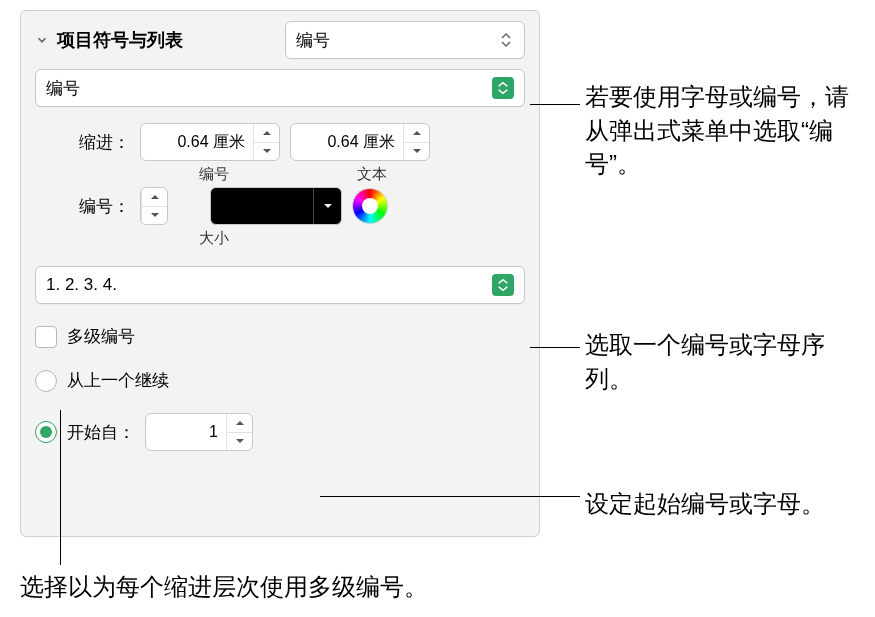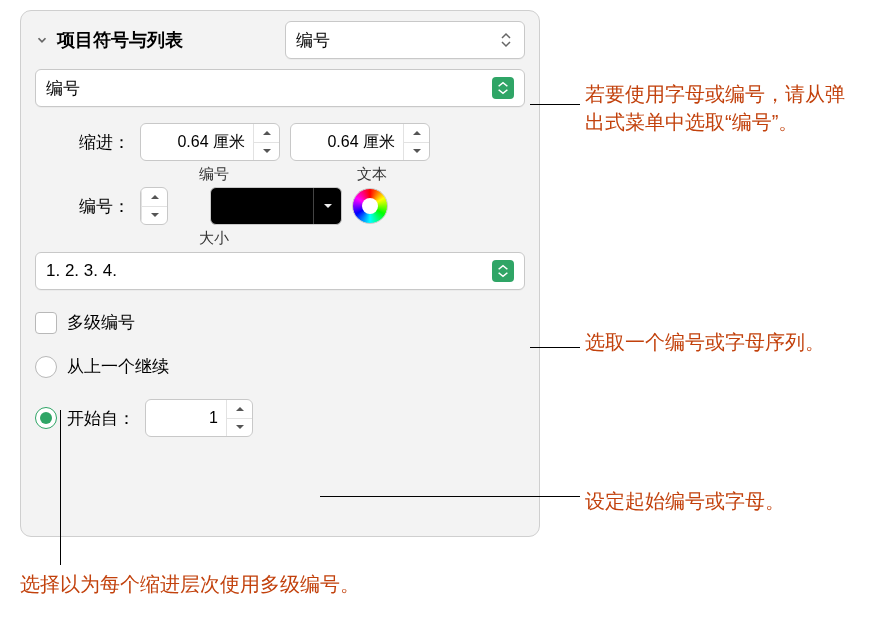--- a/index.html
+++ b/index.html
@@ -13,21 +13,21 @@
       color: #000;
     }
     .panel {
       position: absolute;
       left: 20px;
       top: 10px;
       width: 520px;
       height: 527px;
       background: #f3f3f3;
       border: 1px solid #cfcfcf;
-      border-radius: 11px;
+      border-radius: 6px;
       padding: 10px 14px;
     }
     .hdr {
       display: flex;
       align-items: center;
       gap: 8px;
       margin-bottom: 10px;
     }
     .chev {
       width: 14px; height: 14px;
@@ -137,23 +137,23 @@
     }
     .radio.on { border-color: #2fa566; }
     .radio.on::after {
       content: "";
       width: 12px; height: 12px;
       background: #2fa566;
       border-radius: 50%;
     }
     .callout {
       position: absolute;
-      font-size: 20px;
+      font-size: 24px;
       line-height: 1.4;
-      color: #c2410c;
+      color: #000000;
     }
     .lead {
       position: absolute;
       height: 1px;
       background: #000;
     }
     .lead-v {
       position: absolute;
       width: 1px;
       background: #000;
@@ -254,21 +254,21 @@
           </svg>
       </div>
     </div>
     <div class="colorwheel"></div>
   </div>
   <div class="sublabels">
     <span class="sp1"></span>
     <span class="sl">大小</span>
   </div>
 
-  <div class="select full green-ind" style="margin-top:4px;">
+  <div class="select full green-ind" style="margin-top:18px;">
     <span>1. 2. 3. 4.</span>
     <span class="tag">
       <svg viewBox="0 0 16 16">
           <path d="M3 6l5-4 5 4M3 10l5 4 5-4" fill="none" stroke="#fff" stroke-width="1.8"></path>
         </svg>
     </span>
   </div>
 
   <div class="chk-row">
     <span class="checkbox"></span>

